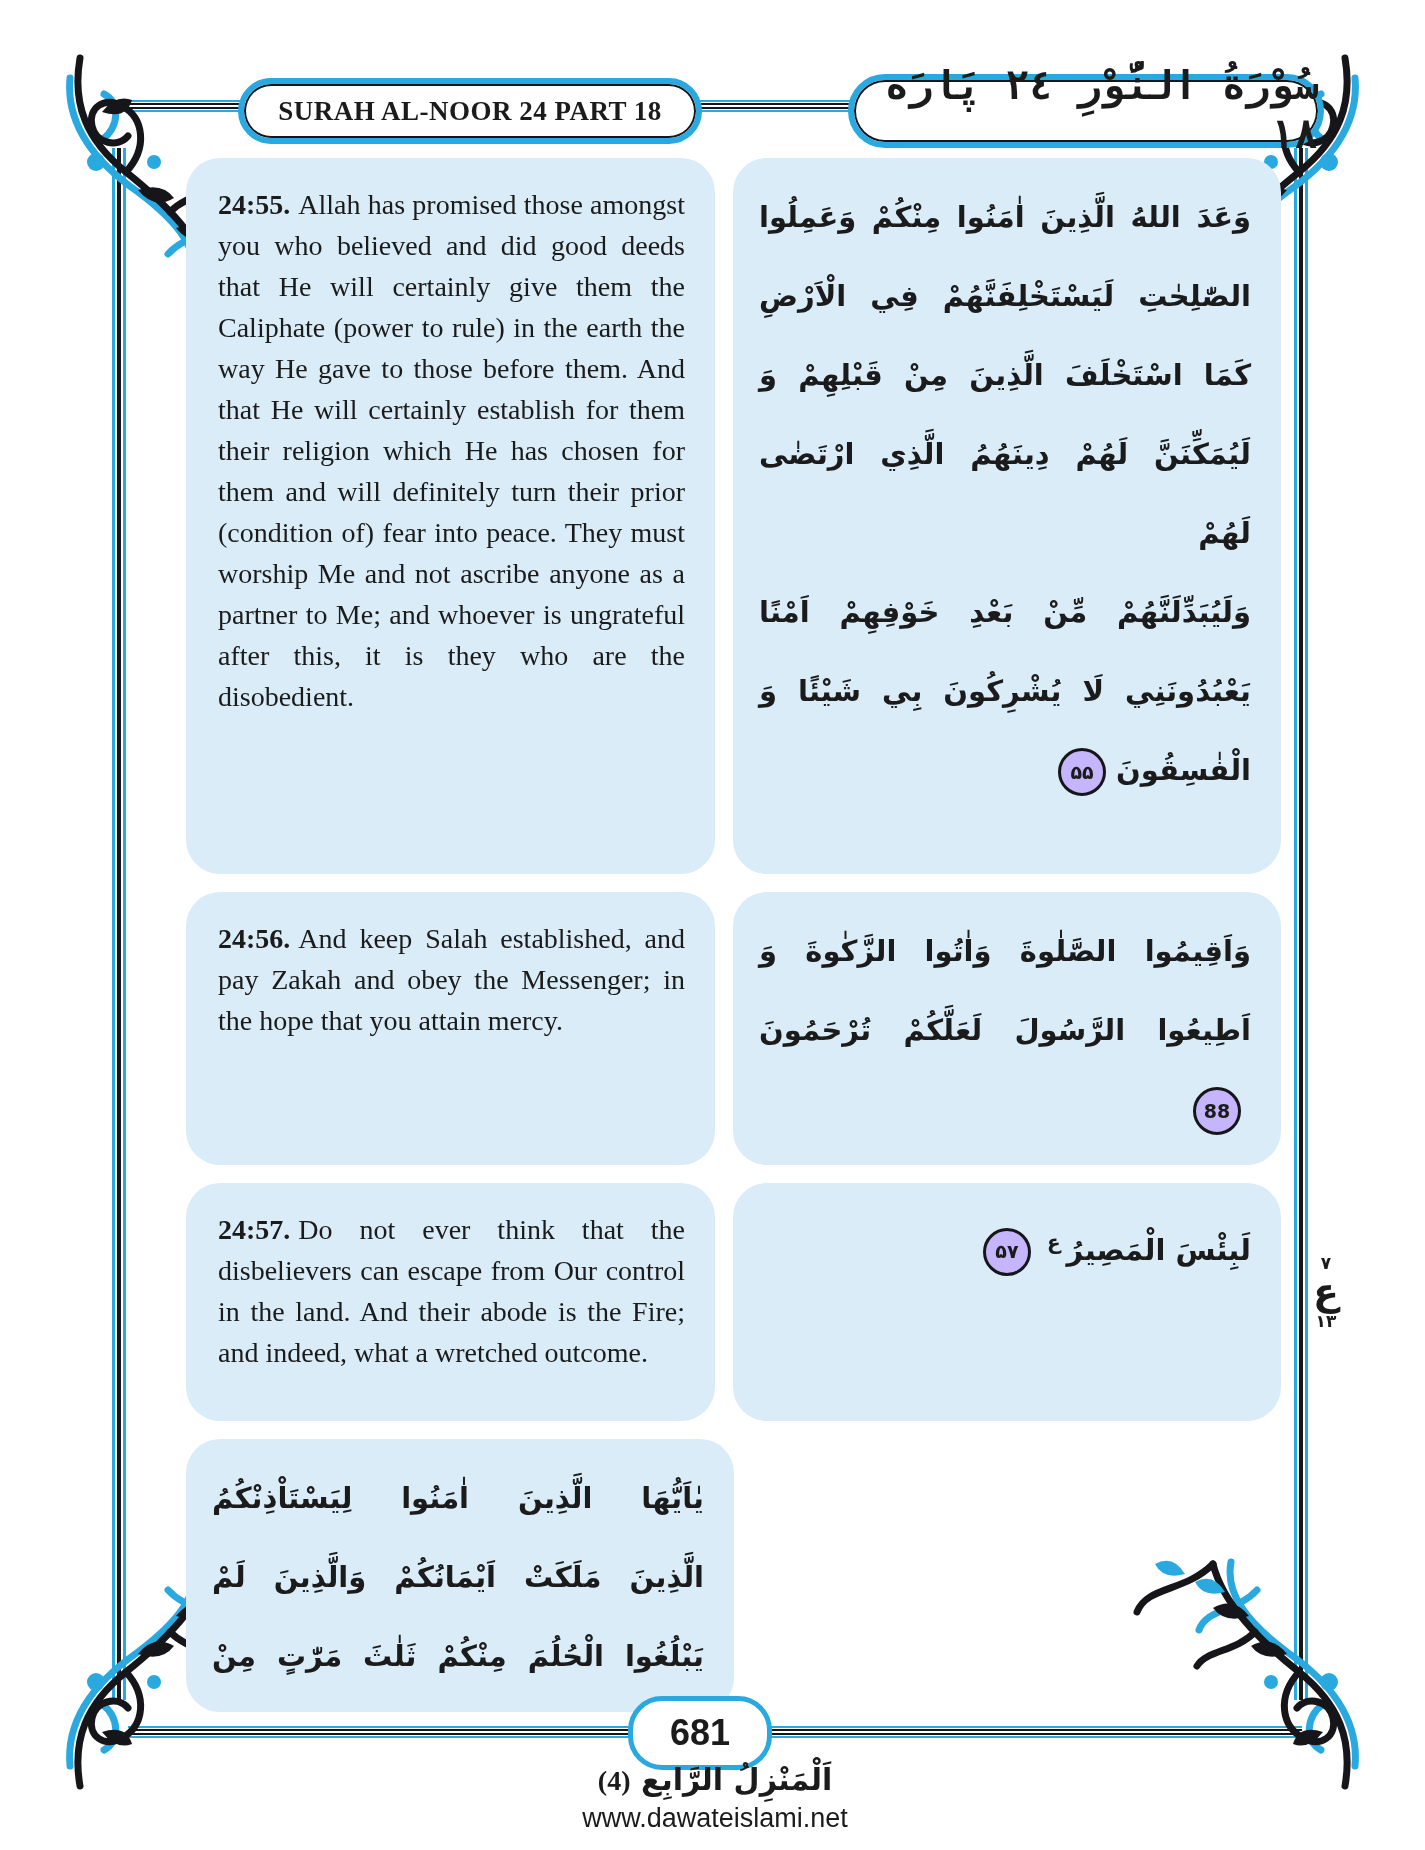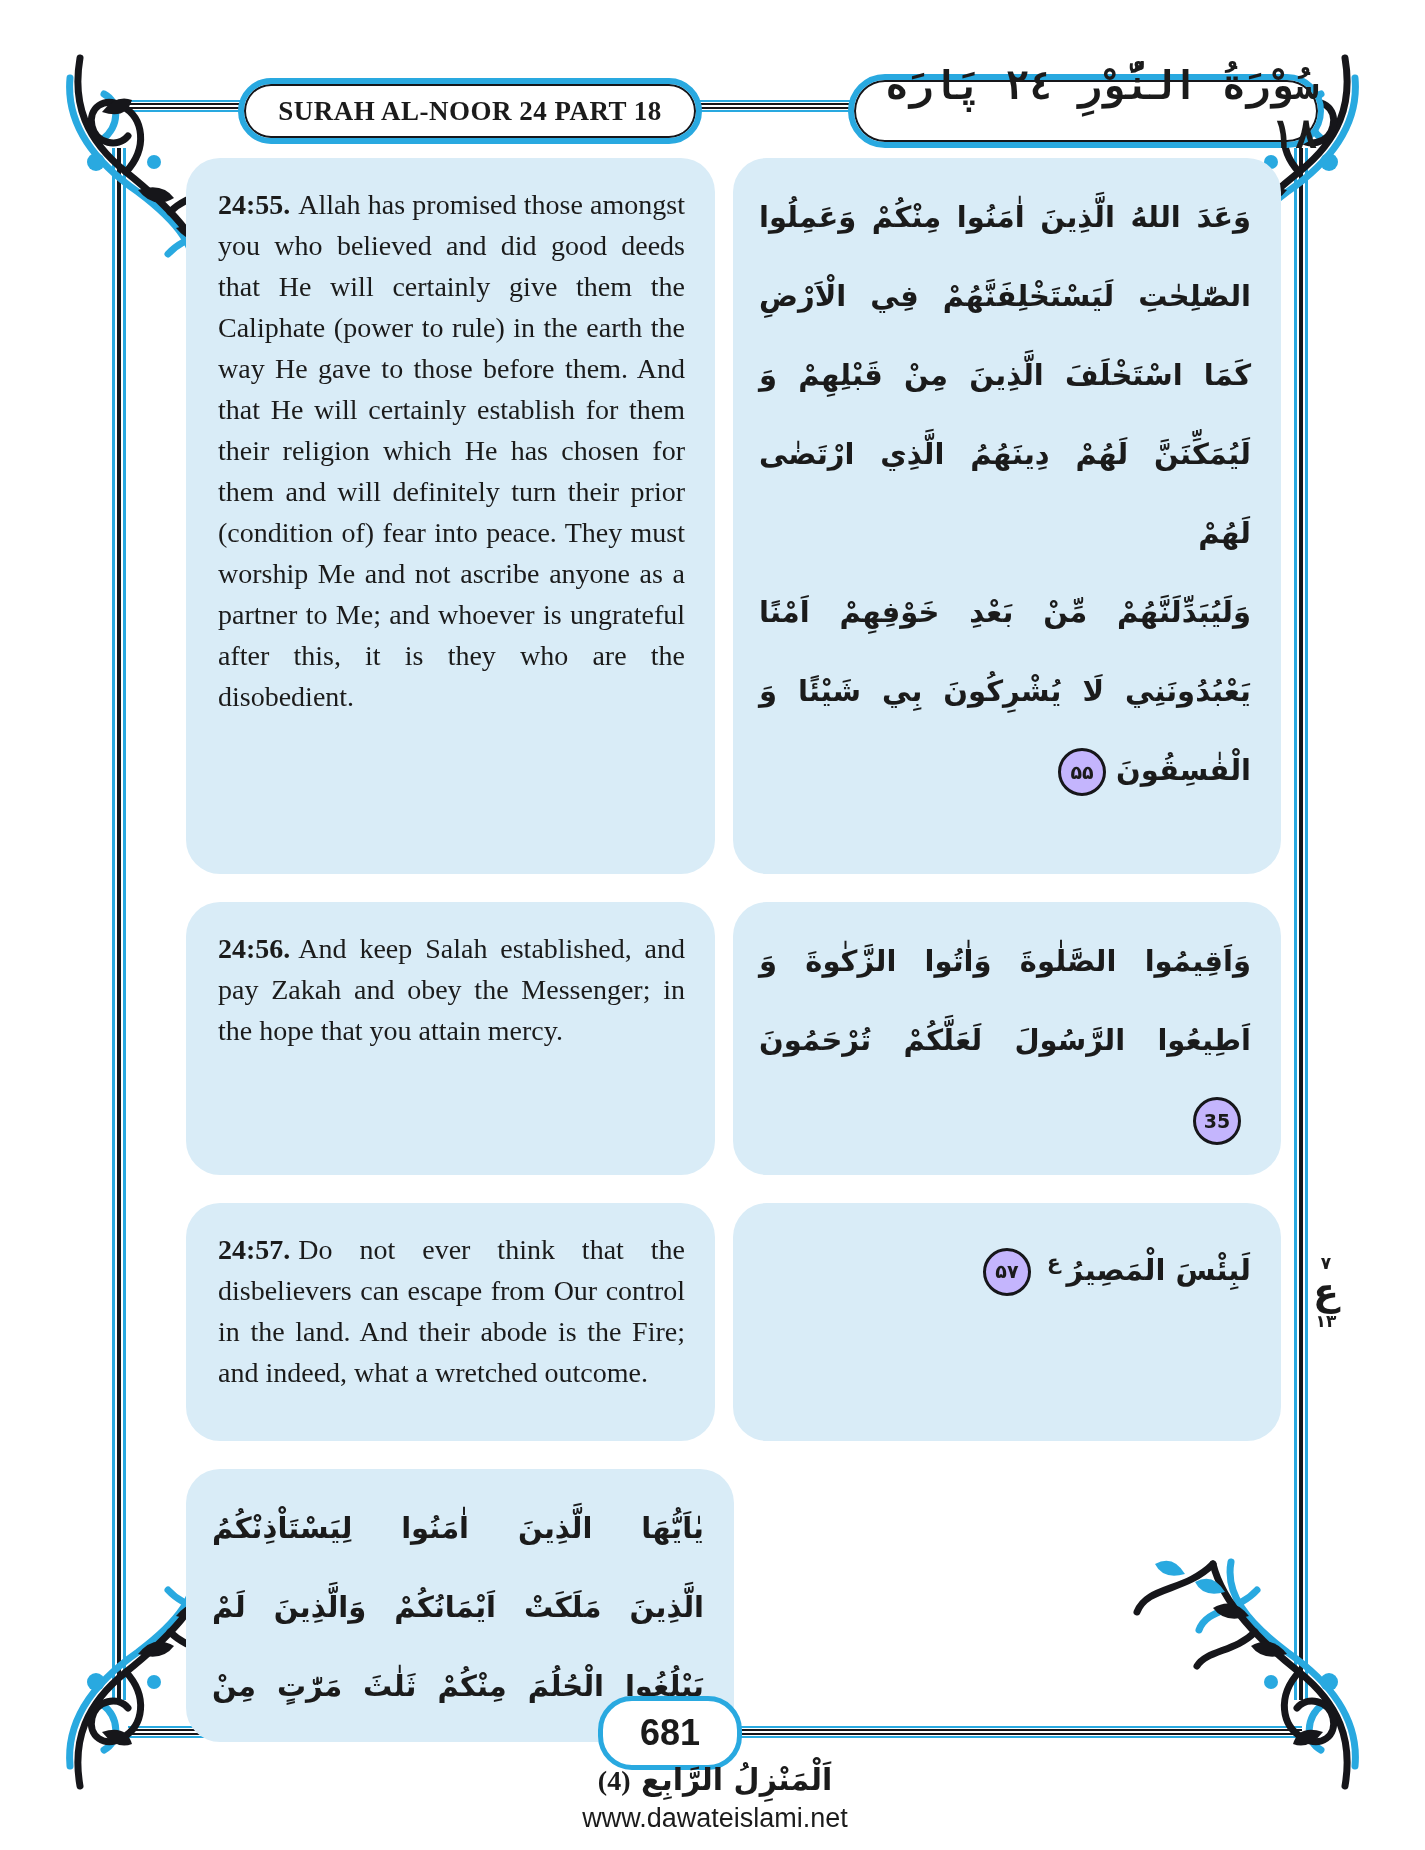--- a/index.html
+++ b/index.html
@@ -25,21 +25,21 @@
 
   
   .pill{position:absolute;background:#fff;border:6px solid #29a9e0;border-radius:40px;
         box-shadow:inset 0 0 0 2px #16161a;display:flex;align-items:center;justify-content:center;}
   .pill-en{left:238px;top:78px;width:452px;height:54px;}
   .pill-en span{font-weight:bold;font-size:27px;letter-spacing:.5px;font-family:"Liberation Serif",serif;}
   .pill-ar{left:848px;top:74px;width:464px;height:62px;}
   .pill-ar span{font-weight:bold;font-size:40px;font-family:Liberation Mono, monospace;direction:rtl;}
 
   
-  .content{position:absolute;left:186px;top:158px;width:1095px;display:flex;flex-direction:column;gap:28px;}
+  .content{position:absolute;left:186px;top:158px;width:1095px;display:flex;flex-direction:column;gap:18px;}
   .row{display:flex;gap:18px;align-items:stretch;}
   .box{background:#d9ecf7;border-radius:34px;}
   .en-box{width:529px;padding:26px 30px 22px 32px;box-sizing:border-box;}
   .ar-box{width:548px;padding:20px 30px 16px 26px;box-sizing:border-box;direction:rtl;}
   .row1{min-height:716px;} .row2{min-height:178px;} .row3{min-height:238px;} .row4{min-height:270px;}
 
   .en-text{font-size:28px;line-height:41px;text-align:justify;}
   .en-text b{margin-right:8px;}
 
   .ar-line{font-family:"DejaVu Sans",sans-serif;font-weight:bold;font-size:29px;line-height:79px;
@@ -51,21 +51,21 @@
          vertical-align:middle;margin:0 10px;background:#c4b5fd;}
   .ruku-sup{font-size:20px;vertical-align:super;margin:0 6px;}
 
   
   .margin-marker{position:absolute;left:1304px;top:1254px;width:44px;text-align:center;
                  font-family:"DejaVu Sans",sans-serif;font-weight:bold;}
   .margin-marker .small{font-size:17px;line-height:18px;}
   .margin-marker .big{font-size:38px;line-height:40px;}
 
   
-  .page-pill{position:absolute;left:598px;top:1696px;width:134px;height:64px;background:#fff;
+  .page-pill{position:absolute;left:628px;top:1696px;width:134px;height:64px;background:#fff;
              border:5px solid #29a9e0;border-radius:34px;display:flex;align-items:center;justify-content:center;}
   .page-pill span{font-family:"Liberation Sans",sans-serif;font-weight:bold;font-size:36px;}
   .footer-block{position:absolute;left:128px;top:1762px;width:1174px;text-align:center;}
   .manzil{font-family:"DejaVu Sans",sans-serif;font-weight:bold;font-size:30px;direction:rtl;}
   .manzil .num{font-family:"Liberation Serif",serif;font-size:28px;}
   .website{font-family:"Liberation Sans",sans-serif;font-size:27px;margin-top:6px;}
 </style>
 </head>
 <body>
 
@@ -204,21 +204,21 @@
 
     <div class="row row2">
       <div class="box en-box">
         <div class="en-text">
           <b>24:56.</b><span>And keep Salah established, and pay Zakah and obey the Messenger; in the hope that you attain mercy.</span>
         </div>
       </div>
       <div class="box ar-box">
         <div class="ar-line"><span class="w">وَاَقِيمُوا الصَّلٰوةَ وَاٰتُوا الزَّكٰوةَ وَ</span></div>
         <div class="ar-line">
-          <span class="w">اَطِيعُوا الرَّسُولَ لَعَلَّكُمْ تُرْحَمُونَ</span><span class="badge">35</span>
+          <span class="w">اَطِيعُوا الرَّسُولَ لَعَلَّكُمْ تُرْحَمُونَ</span><span class="badge">88</span>
         </div>
       </div>
     </div>
 
     <div class="row row3">
       <div class="box en-box">
         <div class="en-text">
           <b>24:57.</b><span>Do not ever think that the disbelievers can escape from Our control in the land. And their abode is the Fire; and indeed, what a wretched outcome.</span>
         </div>
       </div>

